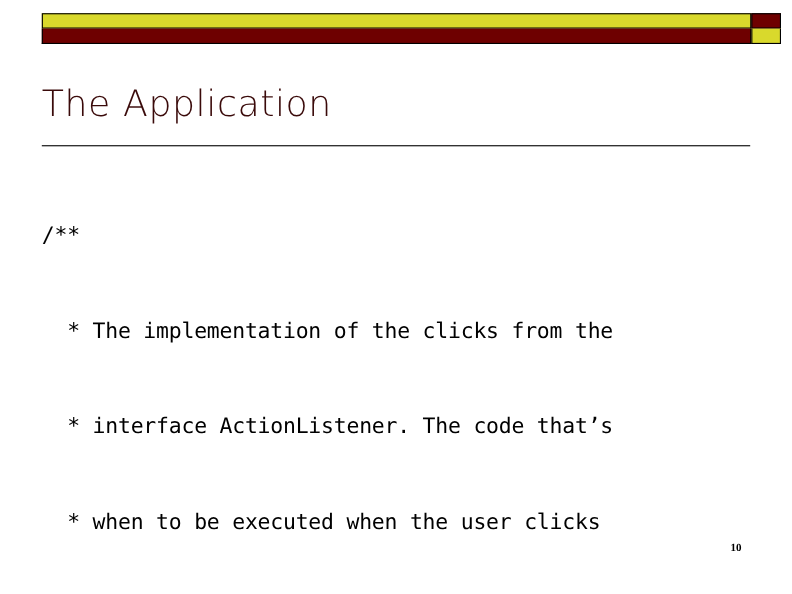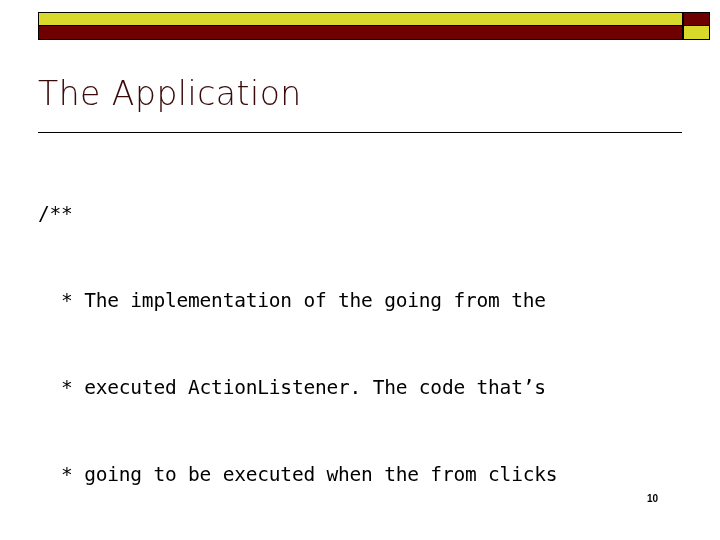--- a/index.html
+++ b/index.html
@@ -103,46 +103,46 @@
     white-space: pre;
   }
   .code-line.regular {
     font-weight: normal;
     letter-spacing: -0.2px;
   }
 
   
   #page-number {
     position: absolute;
-    left: 647px;
+    left: 664px;
     top: 493px;
-    font-family: Liberation Sans, sans-serif;
+    font-family: Liberation Serif, serif;
     font-size: 10px;
     font-weight: bold;
     color: #000000;
   }
 </style>
 </head>
 <body>
 
 <div id="header-decoration">
   <div class="deco-bar-top"></div>
   <div class="deco-bar-bottom"></div>
   <div class="deco-sq-tr"></div>
   <div class="deco-sq-br"></div>
 </div>
 
 <div id="slide-title">The Application</div>
 <div id="title-rule"></div>
 
 <div id="code-block">
   <div class="code-line regular">/**</div>
-  <div class="code-line regular">  * The implementation of the going from the</div>
-  <div class="code-line regular">  * executed ActionListener. The code that’s</div>
-  <div class="code-line regular">  * going to be executed when the from clicks</div>
+  <div class="code-line regular">  * The implementation of the clicks from the</div>
+  <div class="code-line regular">  * interface ActionListener. The code that’s</div>
+  <div class="code-line regular">  * when to be executed when the user clicks</div>
   
   
   
   
   
   
   
   
   
 </div>

